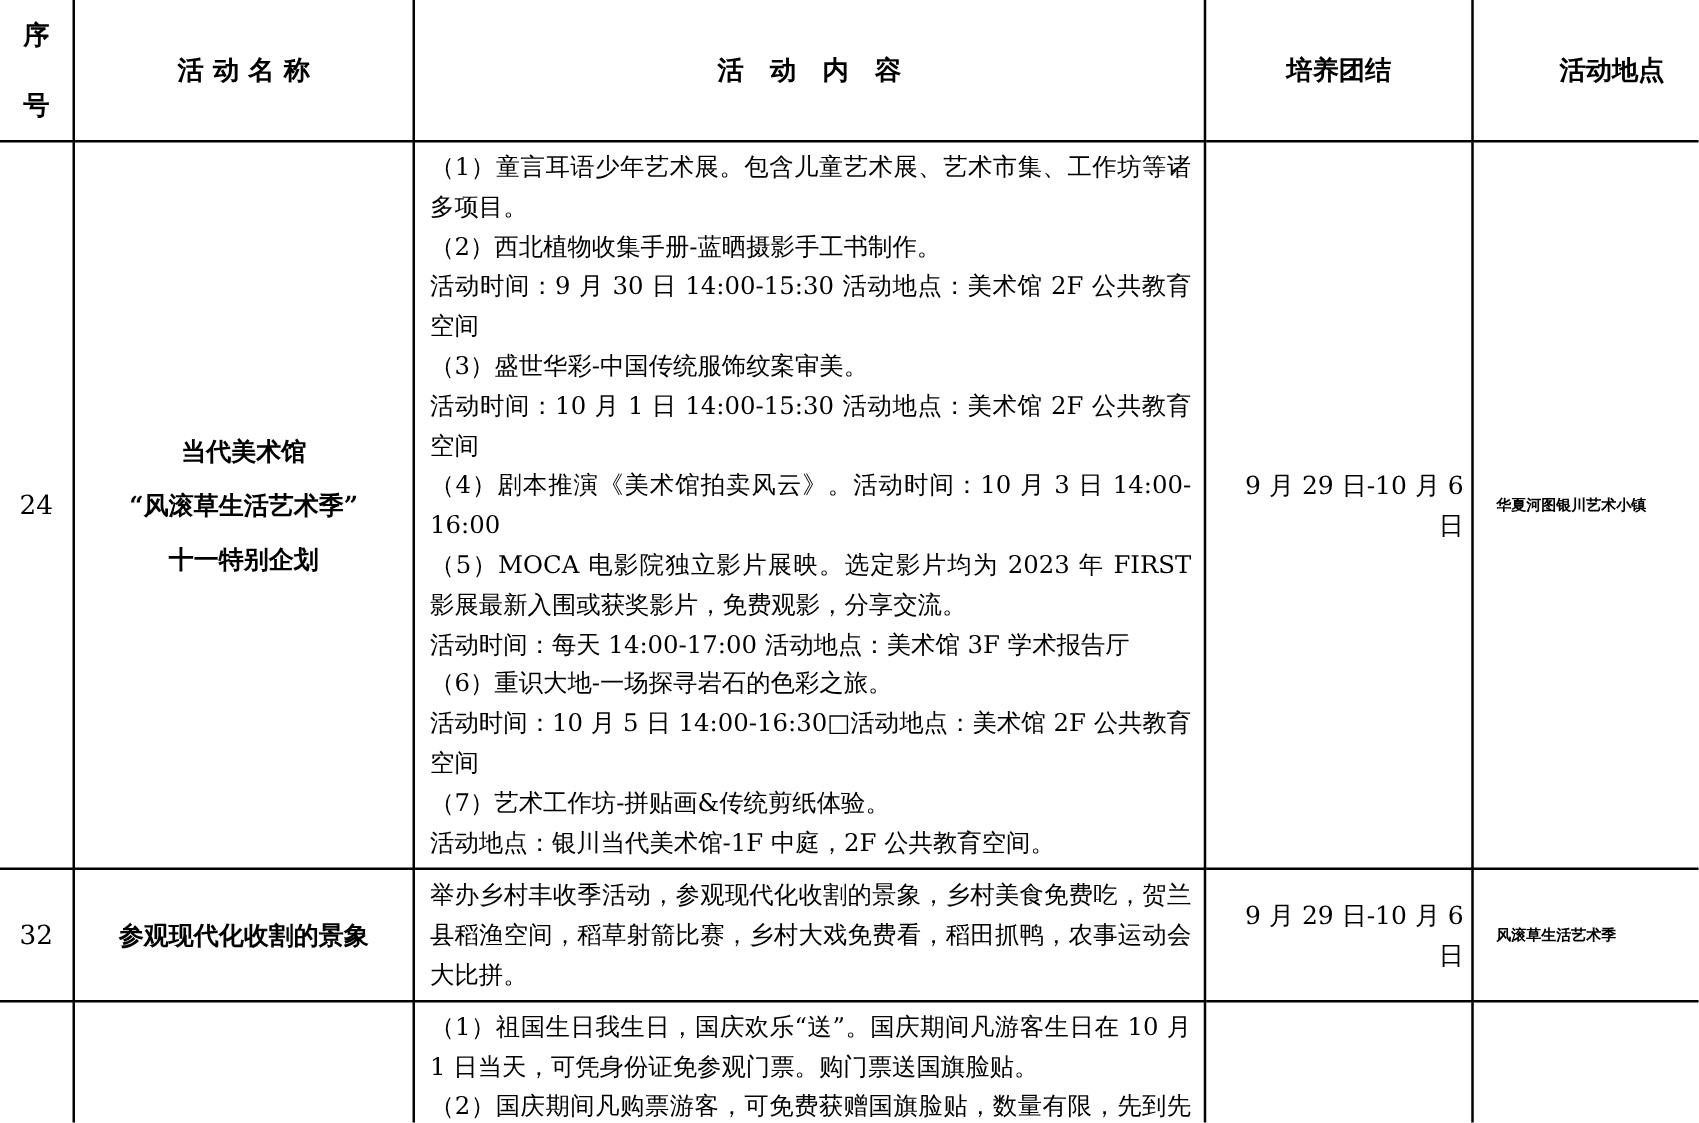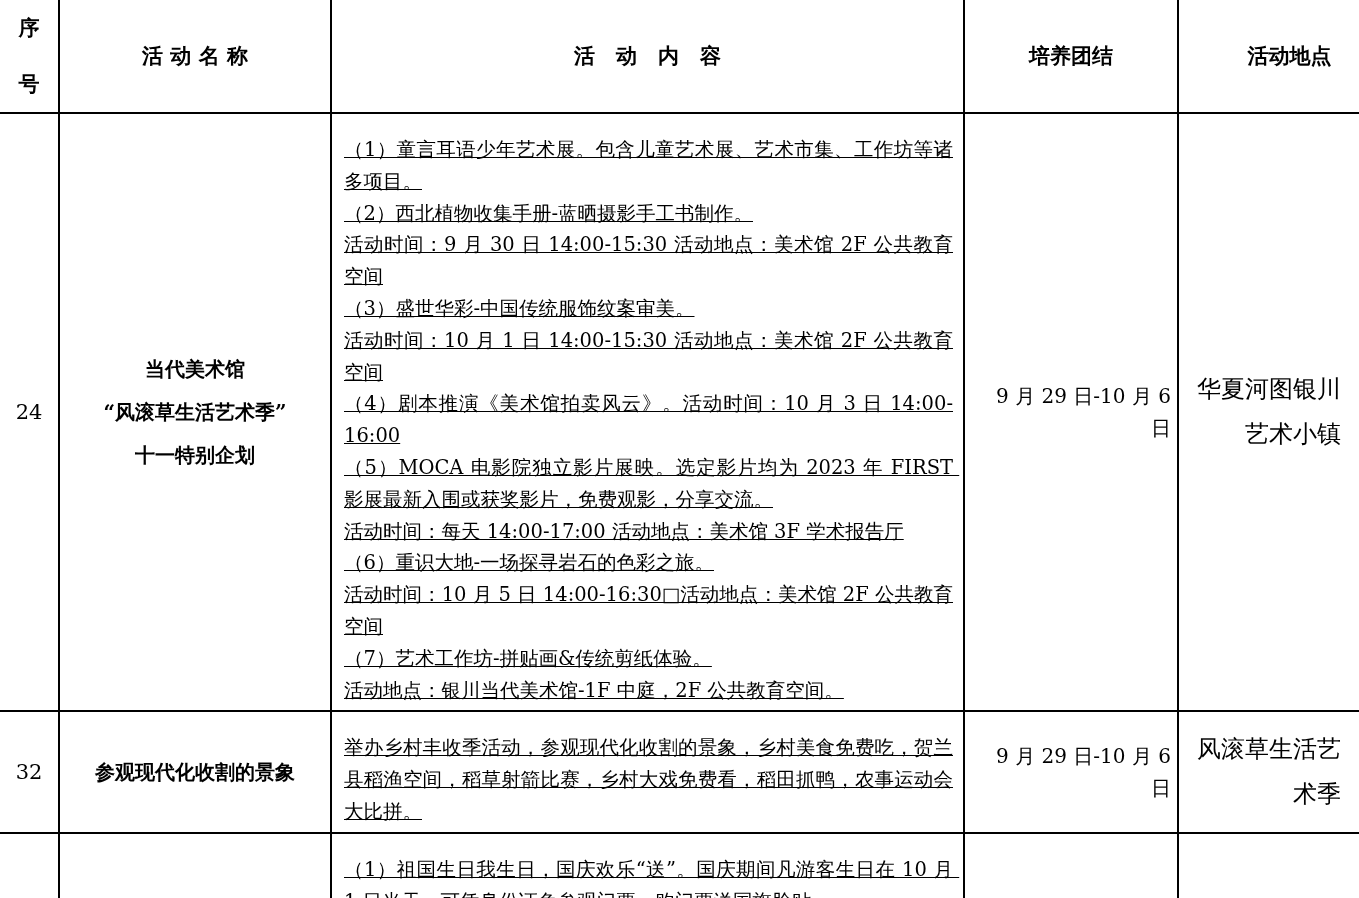--- a/index.html
+++ b/index.html
@@ -58,34 +58,34 @@
     text-align: center;
     white-space: pre-line;
     line-height: 43px;
     padding: 0 6px;
   }
   td.content {
     font-size: 19.5px;
     line-height: 31.8px;
     text-align: justify;
     white-space: pre-wrap;
-    padding: 20px 10px 4px 12px;
-    text-decoration: underline;
+    padding: 4px 10px 4px 12px;
   }
   td.time {
     font-size: 20px;
     text-align: right;
     padding: 0 6px;
     line-height: 32px;
   }
   td.location {
-    font-size: 24px;
-    text-align: right;
+    font-size: 12px;
+    text-align: left;
     padding: 0 18px;
     line-height: 45px;
+    font-weight: bold;
   }
 </style>
 </head>
 <body>
 
 <div class="page">
   <table class="activities">
     <colgroup>
       <col class="c-serial">
       <col class="c-name">

